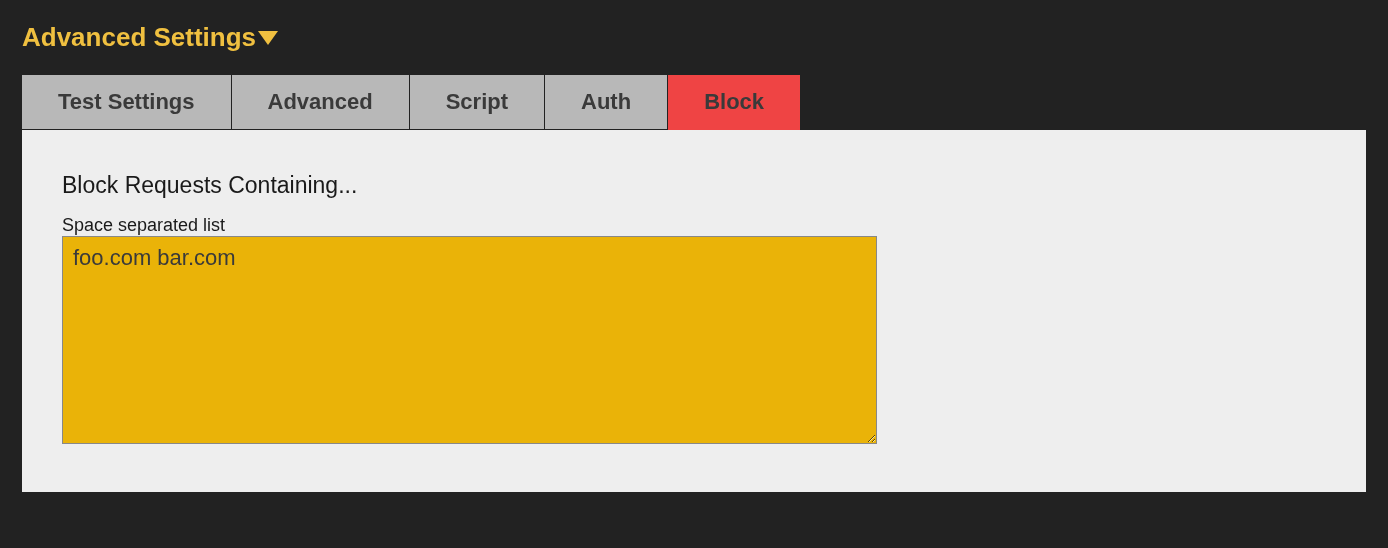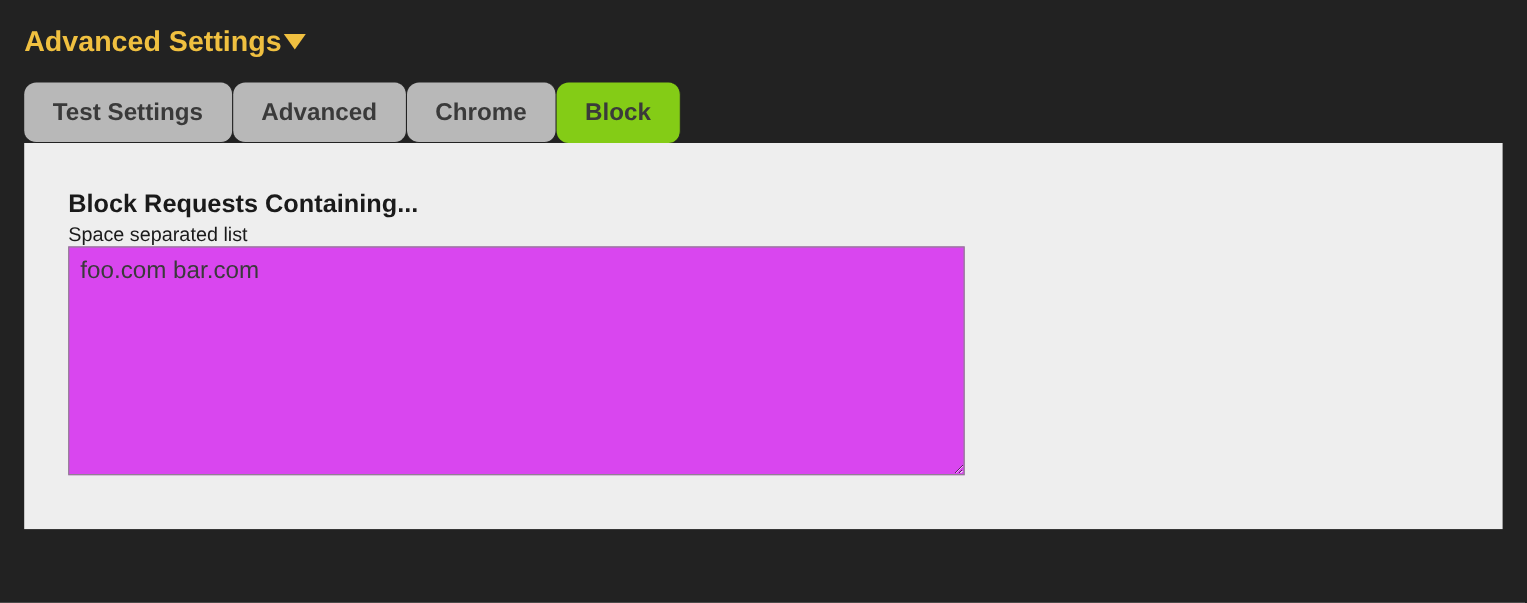--- a/index.html
+++ b/index.html
@@ -37,72 +37,72 @@
       border-top: 14px solid #f0c040;
     }
     .tabs {
       display: flex;
     }
     .tab {
       background: #b8b8b8;
       color: #3a3a3a;
       font-size: 22px;
       font-weight: bold;
-      padding: 14px 26px;
+      padding: 14px 36px;
       border-right: 1px solid #222;
       border-bottom: 1px solid #222;
       cursor: pointer;
-      border-radius: 11px;
     }
     .tab:first-child {
       border-left: none;
     }
     .tab.active {
-      background: #84cc16;
+      background: #ef4444;
       border-bottom: none;
     }
     .panel {
       background: #eeeeee;
       padding: 42px 40px 44px 40px;
     }
     .section-title {
       font-size: 23px;
-      font-weight: bold;
+      font-weight: normal;
       color: #1a1a1a;
-      margin-bottom: 4px;
+      margin-bottom: 16px;
     }
     .section-subtitle {
       font-size: 18px;
       color: #1a1a1a;
     }
     .textarea {
       width: 815px;
       height: 208px;
       border: 1px solid #888;
-      background: #d946ef;
+      background: #eab308;
       font-size: 22px;
       font-family: Arial, Helvetica, sans-serif;
       color: #3a3a3a;
       padding: 8px 10px;
       resize: both;
     }
   </style>
 </head>
 <body>
 
 <div class="container">
   <div class="header">
     <span class="header-title">Advanced Settings</span>
     <span class="chevron"></span>
   </div>
 
   <div class="tabs">
     <div class="tab">Test Settings</div>
     <div class="tab">Advanced</div>
-    <div class="tab">Chrome</div>
+    <div class="tab">Script</div>
+    <div class="tab">Auth</div>
     <div class="tab active">Block</div>
   </div>
 
   <div class="panel">
     <div class="section-title">Block Requests Containing...</div>
     <div class="section-subtitle">Space separated list</div>
     <textarea class="textarea" style="">foo.com bar.com</textarea>
   </div>
 </div>
 

